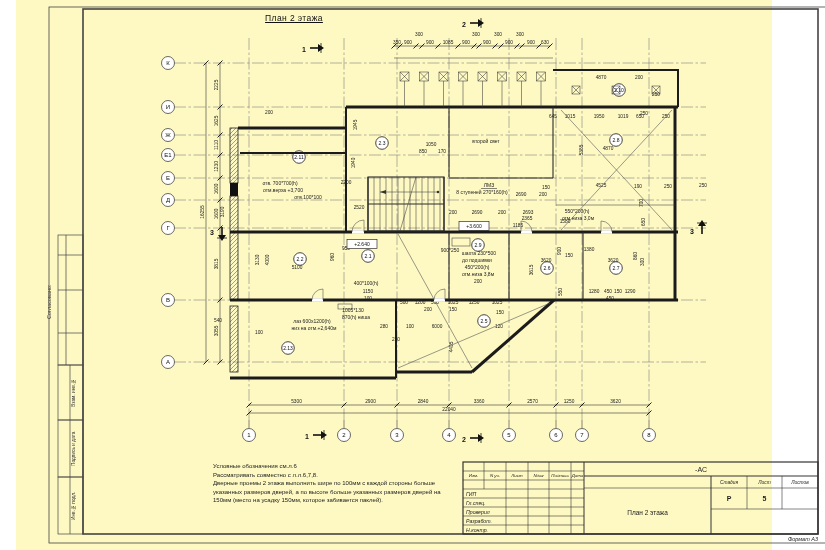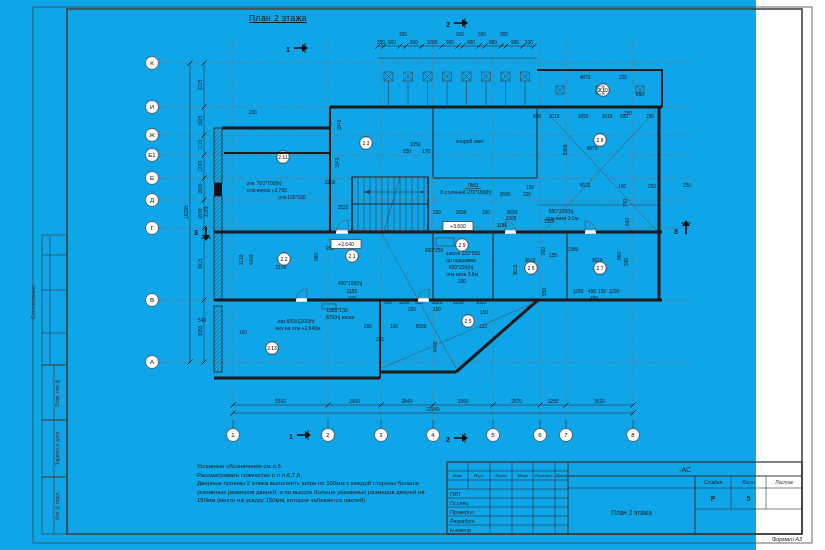--- a/index.html
+++ b/index.html
@@ -1,17 +1,17 @@
 <!DOCTYPE html>
 <html><head>
 <meta charset="utf-8">
 <style>
   html,body{margin:0;padding:0;background:#fff;width:825px;height:550px;overflow:hidden;
     font-family:"Liberation Sans", sans-serif;}
-  #sheet{position:absolute;left:0;top:0;width:756px;height:550px;background:#0ea5e9;}
+  #sheet{position:absolute;left:16px;top:0;width:756px;height:550px;background:#fef9c3;}
   svg{position:absolute;left:0;top:0;}
   
   .ax{stroke:#787878;stroke-width:.55;stroke-dasharray:12 2.5 2.5 2.5;}
   .dl{stroke:#333;stroke-width:.6;fill:none;}
   .tk{stroke:#222;stroke-width:1;}
   .w3{stroke:#1b1b1b;stroke-width:3;fill:none;}
   .w2{stroke:#1b1b1b;stroke-width:2;fill:none;}
   .w1{stroke:#2a2a2a;stroke-width:1.1;fill:none;}
   .w05{stroke:#3a3a3a;stroke-width:.55;fill:none;}
   .wd{stroke:#555;stroke-width:.6;fill:none;}

